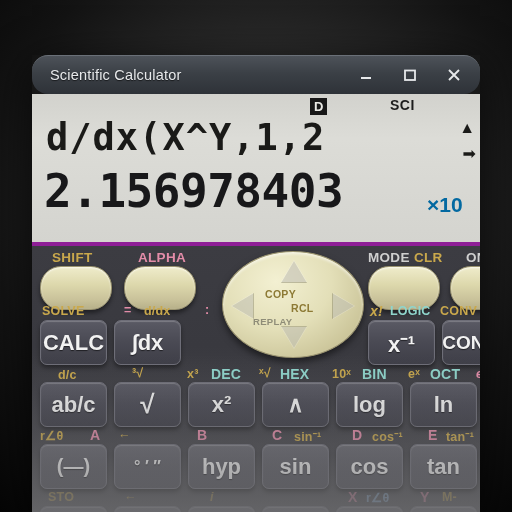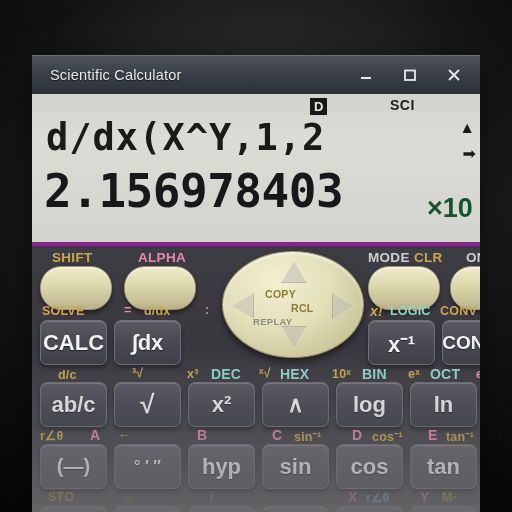--- a/index.html
+++ b/index.html
@@ -17,21 +17,21 @@
   #window{
     position:absolute;left:32px;top:55px;width:448px;height:470px;
     box-shadow:0 10px 40px rgba(0,0,0,.75);
     overflow:hidden;
   }
   
   #titlebar{
     position:relative;height:38px;
     background:linear-gradient(180deg,#4d5259 0%,#3b4046 45%,#2e3238 100%);
     border-top:1px solid #6a7078;
-    display:flex;align-items:center;
+    display:flex;align-items:center;border-radius:16px;
   }
   #title-text{
     margin-left:18px;color:#e8eaec;font-size:14.5px;letter-spacing:.2px;
     text-shadow:0 1px 1px rgba(0,0,0,.6);
   }
   .winbtn{
     position:absolute;top:0;height:38px;width:44px;
     display:flex;align-items:center;justify-content:center;
     color:#e7e9eb;font-size:15px;
   }
@@ -76,21 +76,21 @@
     letter-spacing:-0.5px;white-space:nowrap;text-align:right;
   }
   #exp-sup{
     position:absolute;left:393px;top:66px;
     font-family:"DejaVu Sans Mono", monospace;
     font-size:24px;font-weight:bold;color:#18181a;letter-spacing:-1px;
   }
   #exp-base{
     position:absolute;left:395px;top:99px;
     font-family:"Liberation Sans", sans-serif;
-    font-size:27px;font-weight:bold;color:#14532d;
+    font-size:21px;font-weight:bold;color:#0369a1;
   }
   
   #keypad{
     position:relative;height:284px;
     background:linear-gradient(180deg,#3c3c42 0%,#39393f 35%,#45454a 70%,#4e4e52 100%);
   }
   #keypad:after{
     content:"";position:absolute;inset:0;pointer-events:none;
     background:linear-gradient(180deg,rgba(90,90,94,0) 38%,rgba(96,96,99,.30) 66%,rgba(108,108,110,.60) 88%,rgba(116,116,118,.72) 100%);
   }

